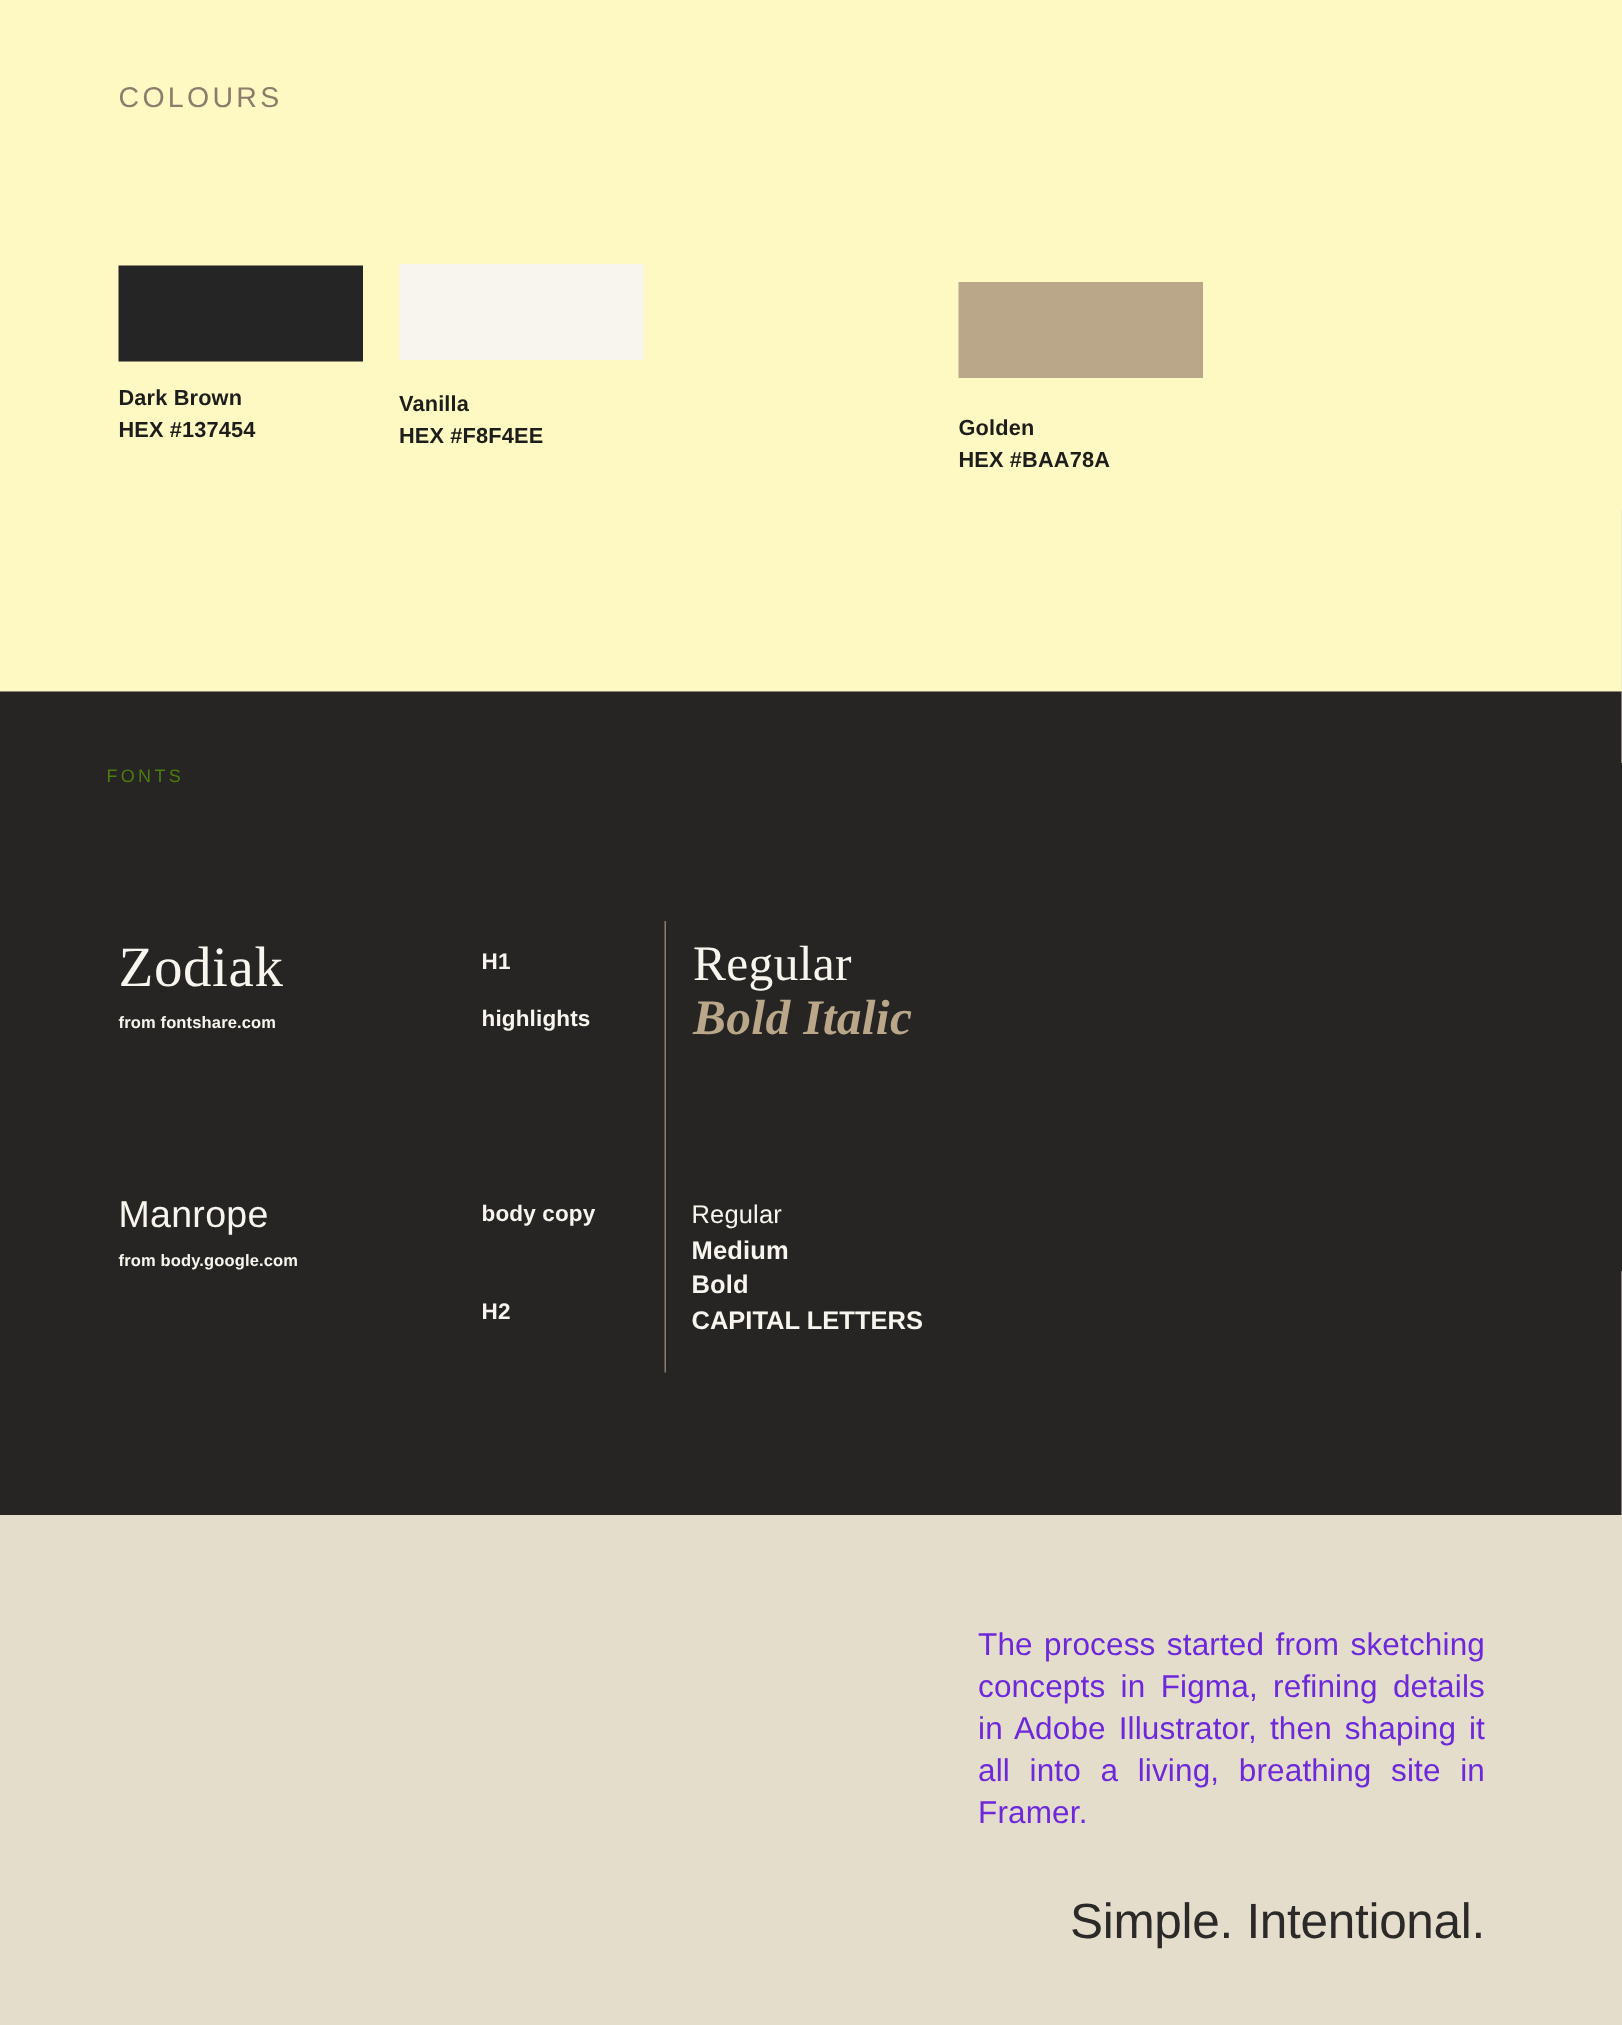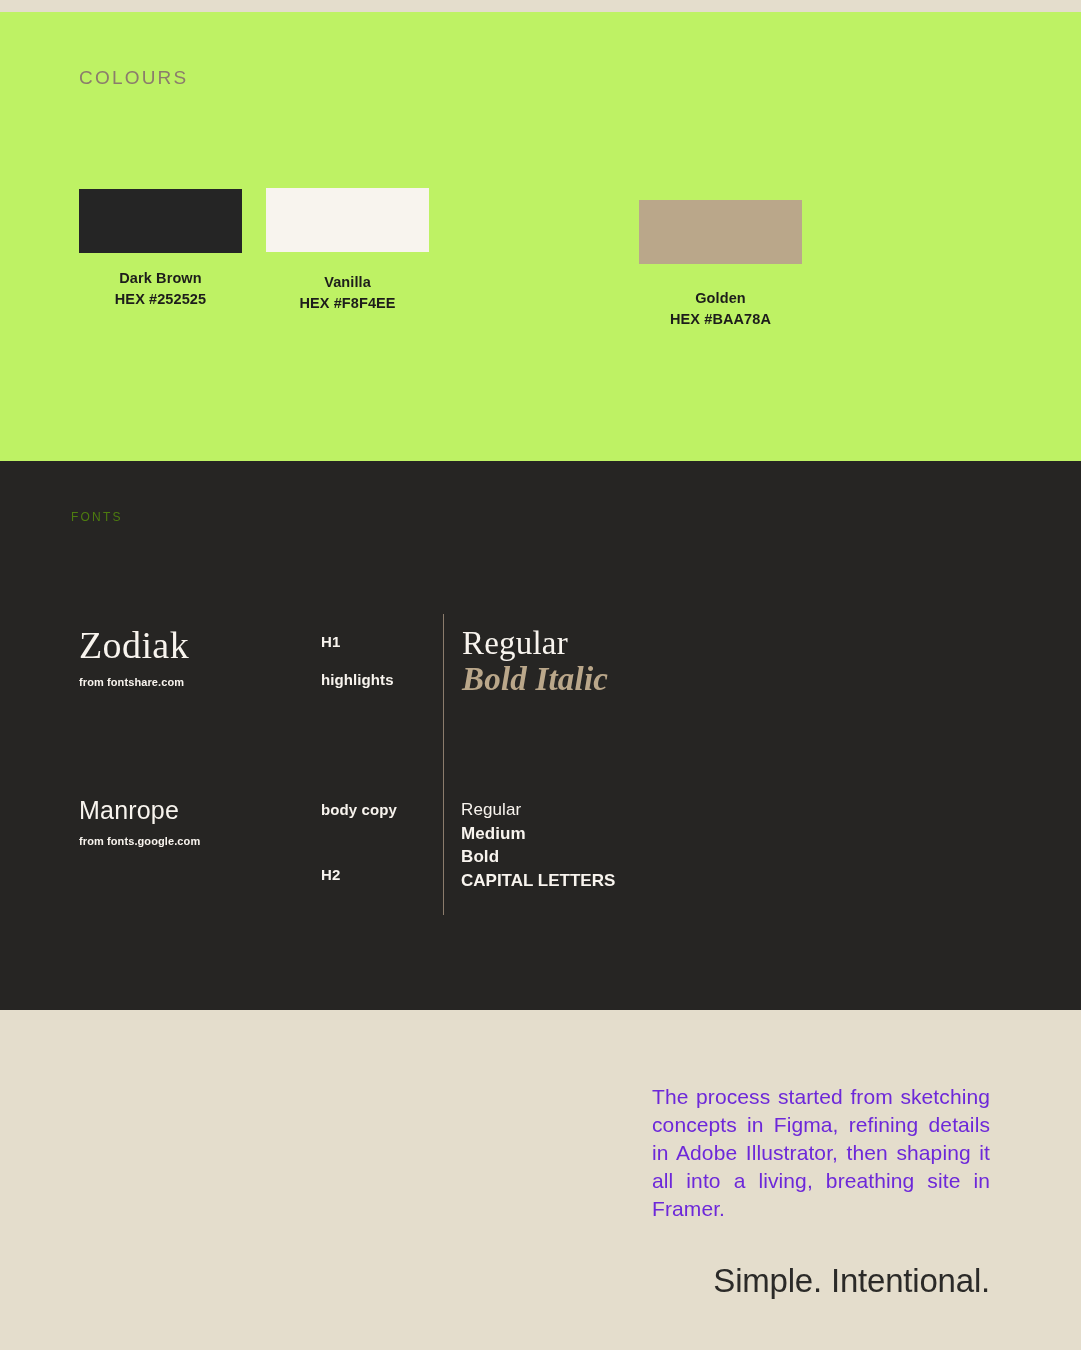--- a/index.html
+++ b/index.html
@@ -12,45 +12,44 @@
     background: #E4DDCC;
     font-family: "Liberation Sans", sans-serif;
     overflow: hidden;
     position: relative;
   }
 
   
   .colours-section {
     position: absolute;
     left: 0;
-    top: 12px;
+    top: 0;
     width: 1081px;
     height: 461px;
-    background: #bef264;
+    background: #fef9c3;
   }
   .section-label {
     position: absolute;
     font-family: "Liberation Sans", sans-serif;
     font-size: 19px;
     letter-spacing: 2.2px;
     font-weight: 400;
   }
   .colours-label {
     left: 79px;
     top: 55px;
     color: #8B7C6C;
   }
 
   .swatch-row {
     position: absolute;
     left: 0;
     top: 0;
     width: 1050px;
     height: 461px;
-    text-align: center;
   }
   .swatch-item {
     position: absolute;
   }
   .swatch-box {
     width: 163px;
     height: 64px;
     box-sizing: border-box;
   }
   .swatch-name {
@@ -224,21 +223,21 @@
 
 <section class="colours-section">
 
   <div class="section-label colours-label">COLOURS</div>
 
   <div class="swatch-row">
 
     <div class="swatch-item sw-0">
       <div class="swatch-box" style="background:#252525;"></div>
       <div class="swatch-name">Dark Brown</div>
-      <div class="swatch-hex">HEX #252525</div>
+      <div class="swatch-hex">HEX #137454</div>
     </div>
 
     <div class="swatch-item sw-1">
       <div class="swatch-box" style="background:#F8F4EE;"></div>
       <div class="swatch-name">Vanilla</div>
       <div class="swatch-hex">HEX #F8F4EE</div>
     </div>
 
 
     <div class="swatch-item sw-3">
@@ -263,21 +262,21 @@
 </div>
 
 <div class="usage-label" style="left:321px; top:633px;">H1</div>
 <div class="usage-label" style="left:321px; top:671px;">highlights</div>
 
 <div class="sample-serif-regular">Regular</div>
 <div class="sample-serif-bolditalic">Bold Italic</div>
 
 <div class="font-block" style="left:79px; top:798px;">
   <div class="font-name-sans">Manrope</div>
-  <div class="font-source">from fonts.google.com</div>
+  <div class="font-source">from body.google.com</div>
 </div>
 
 <div class="usage-label" style="left:321px; top:801px;">body copy</div>
 <div class="usage-label" style="left:321px; top:866px;">H2</div>
 
 <div class="sample-sans-list">
   <div class="w-regular">Regular</div>
   <div class="w-medium">Medium</div>
   <div class="w-bold">Bold</div>
   <div class="w-caps">CAPITAL LETTERS</div>

